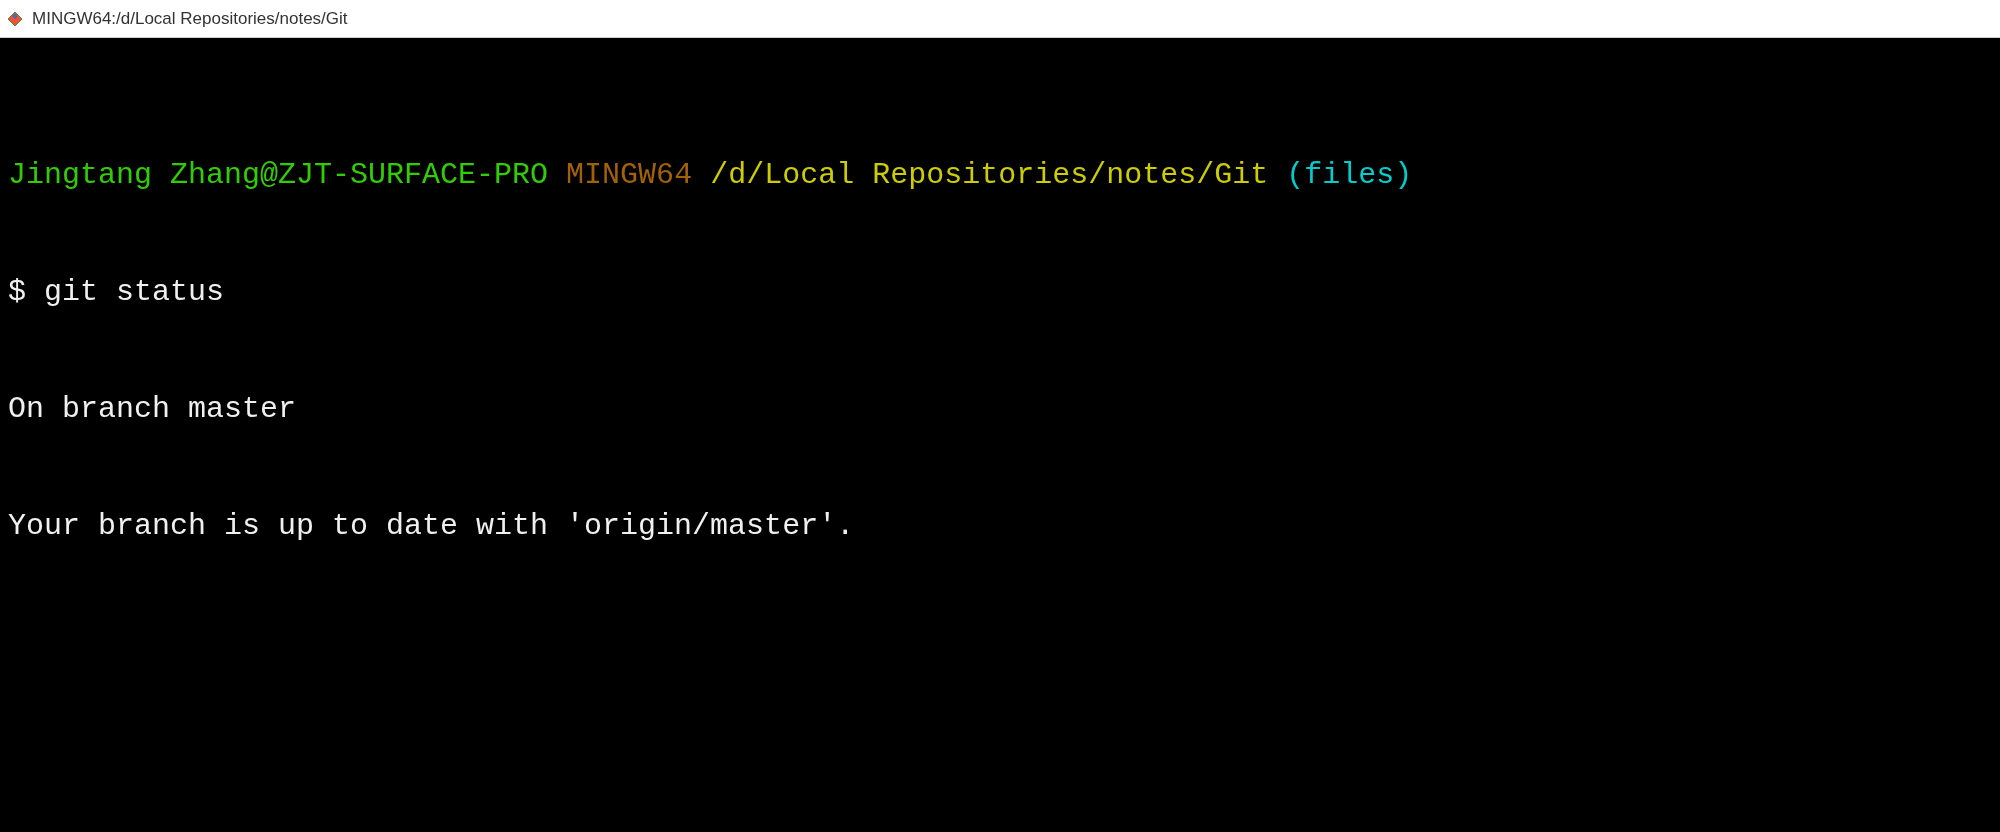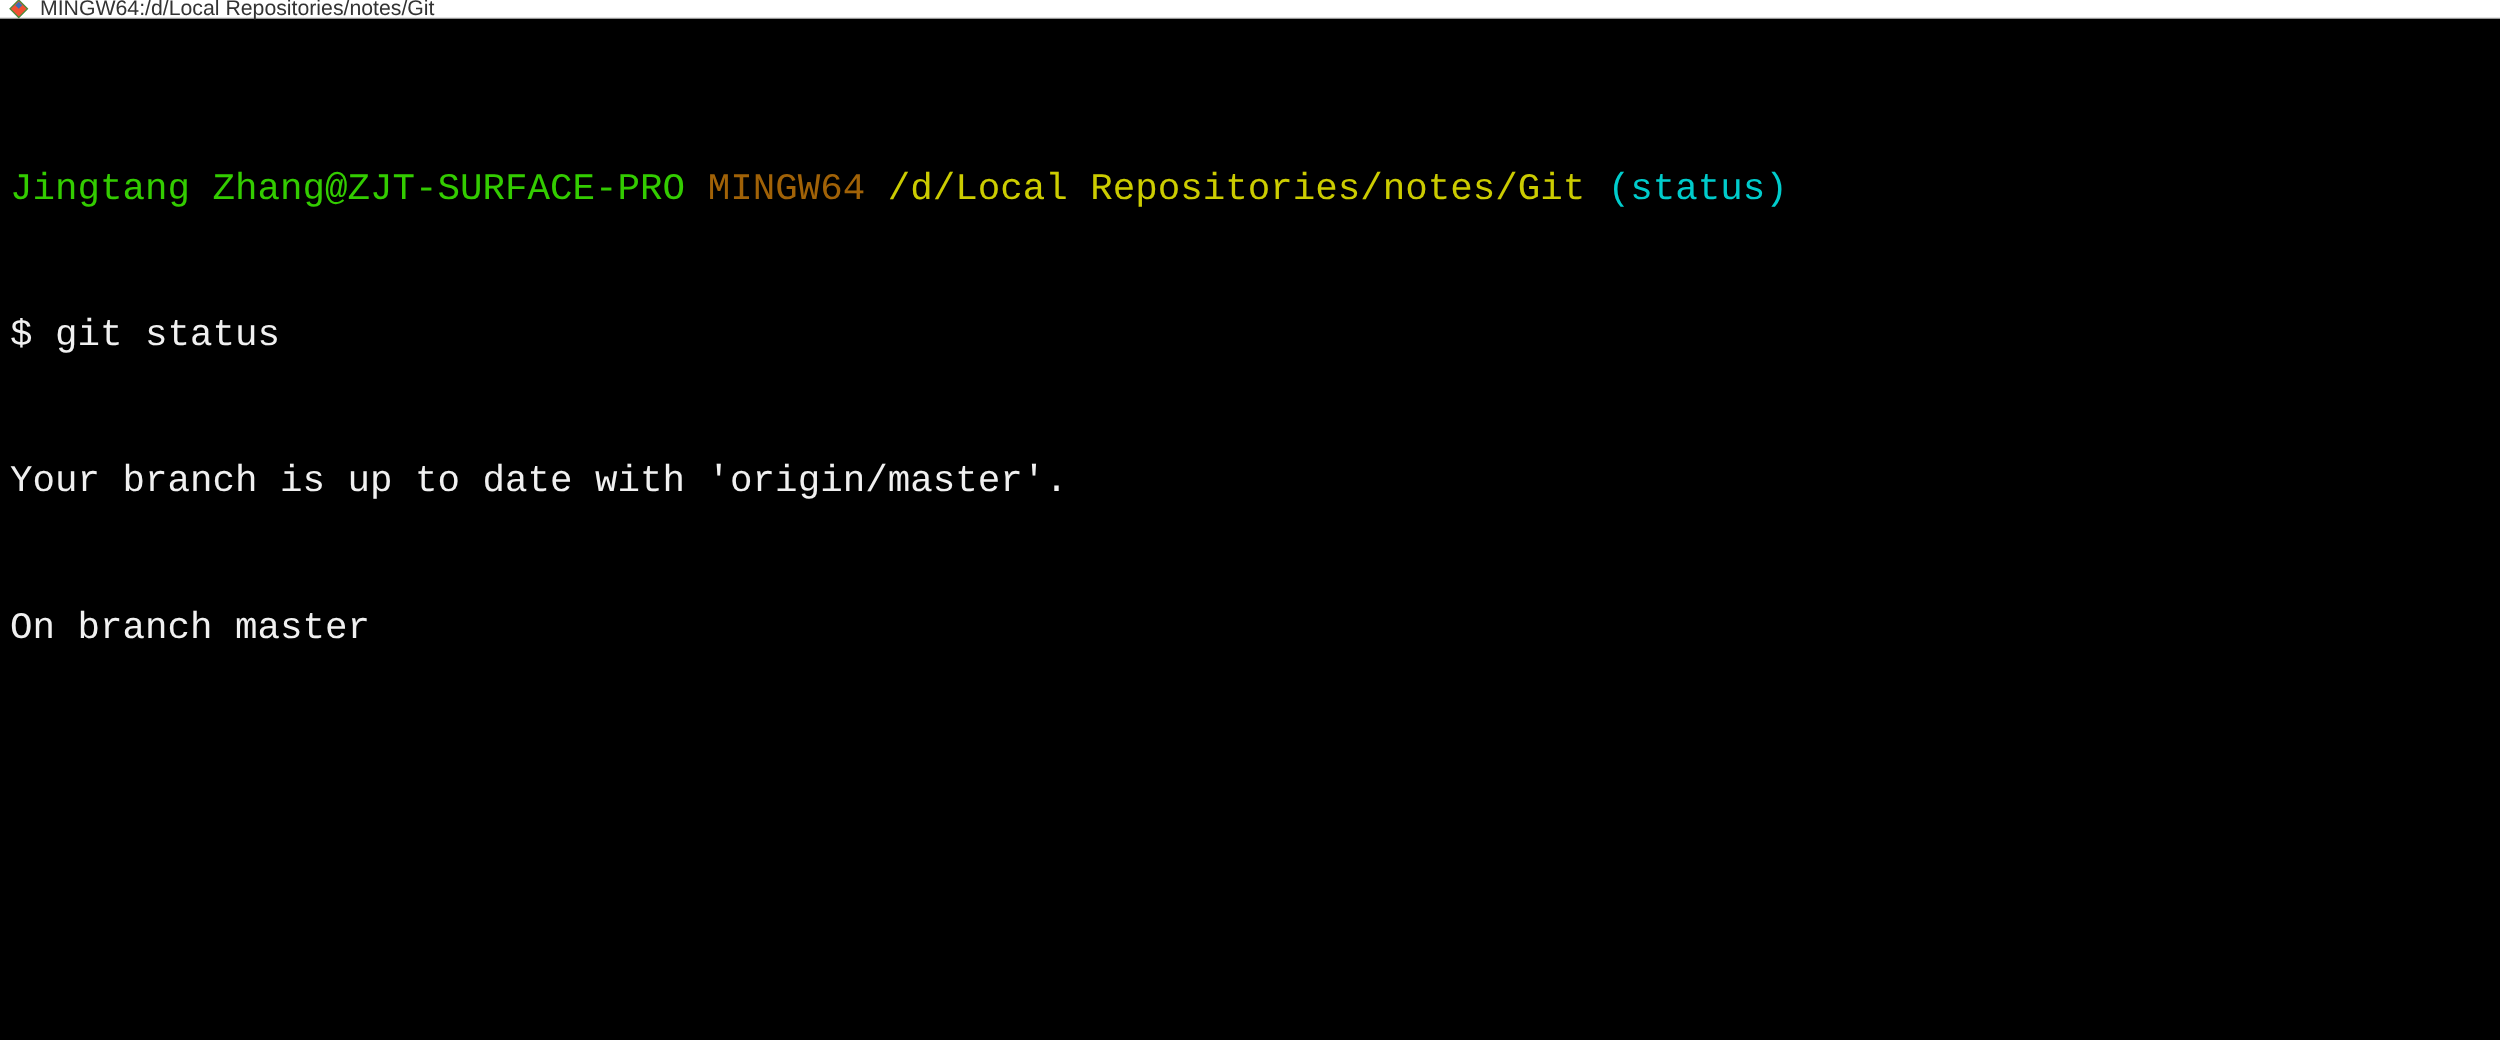--- a/index.html
+++ b/index.html
@@ -11,21 +11,21 @@
       font-family: 'Consolas', 'Courier New', monospace;
       background: #000000;
       color: #ffffff;
       width: 2000px;
       height: 832px;
       overflow: hidden;
     }
     .titlebar {
       background: #ffffff;
       color: #333333;
-      height: 15px;
+      height: 38px;
       display: flex;
       align-items: center;
       padding: 0 6px;
       font-family: 'Segoe UI', Tahoma, sans-serif;
       font-size: 17px;
       font-weight: 400;
       border-bottom: 1px solid #cccccc;
     }
     .titlebar-icon {
       width: 18px;
@@ -70,24 +70,24 @@
     <svg viewBox="0 0 16 16" width="16" height="16">
       <polygon points="8,1 15,8 8,15 1,8" fill="#f05033"></polygon>
       <polygon points="8,1 15,8 8,15 1,8" fill="none" stroke="#4b8b3b" stroke-width="1"></polygon>
       <rect x="4" y="4" width="4" height="4" fill="#3b6eb5" transform="rotate(45 8 8)"></rect>
     </svg>
   </span>
   <span>MINGW64:/d/Local Repositories/notes/Git</span>
 </div>
 
 <div class="terminal">
-  <span class="prompt-line"><span class="c-green">Jingtang Zhang@ZJT-SURFACE-PRO</span> <span class="c-magenta">MINGW64</span> <span class="c-yellow">/d/Local Repositories/notes/Git</span> <span class="c-cyan">(status)</span></span>
+  <span class="prompt-line"><span class="c-green">Jingtang Zhang@ZJT-SURFACE-PRO</span> <span class="c-magenta">MINGW64</span> <span class="c-yellow">/d/Local Repositories/notes/Git</span> <span class="c-cyan">(files)</span></span>
   <span class="cmd-line"><span class="c-white">$ </span><span class="c-white">git status</span></span>
+  <span class="output-line c-white">On branch master</span>
   <span class="output-line c-white">Your branch is up to date with 'origin/master'.</span>
-  <span class="output-line c-white">On branch master</span>
   <span class="blank-line"></span>
   
   
   
   
   
   
   
   
 </div>

